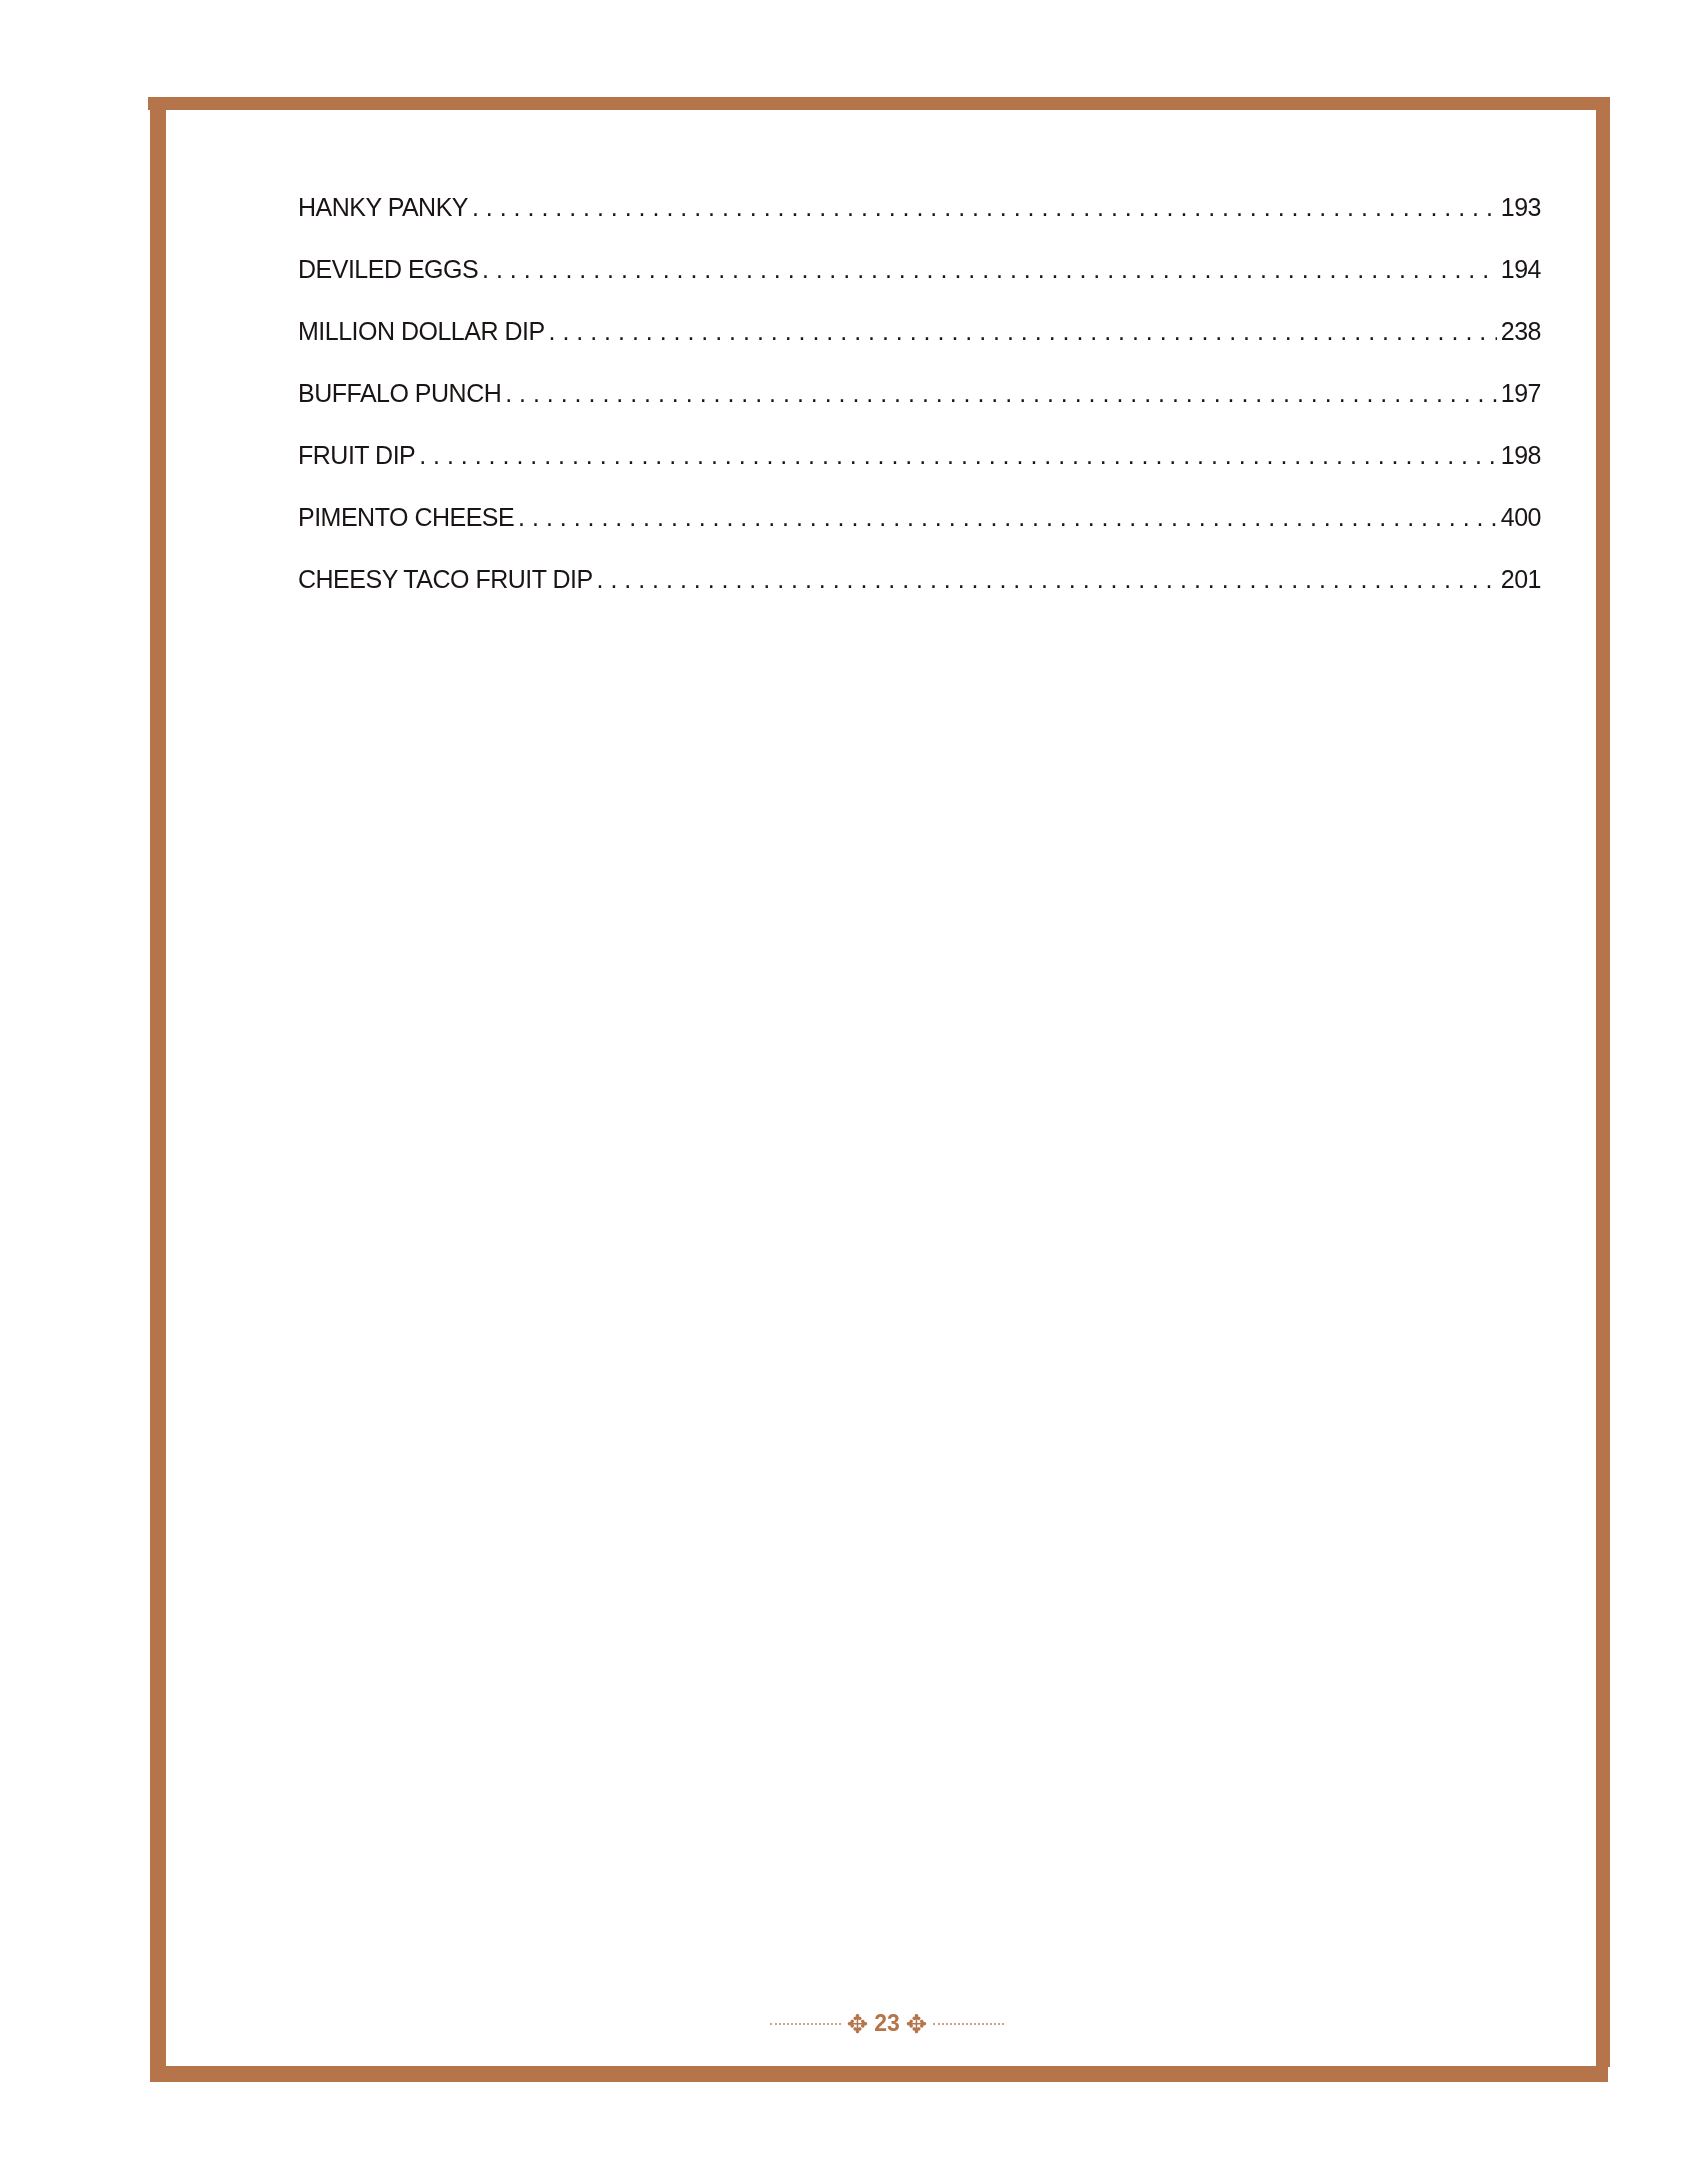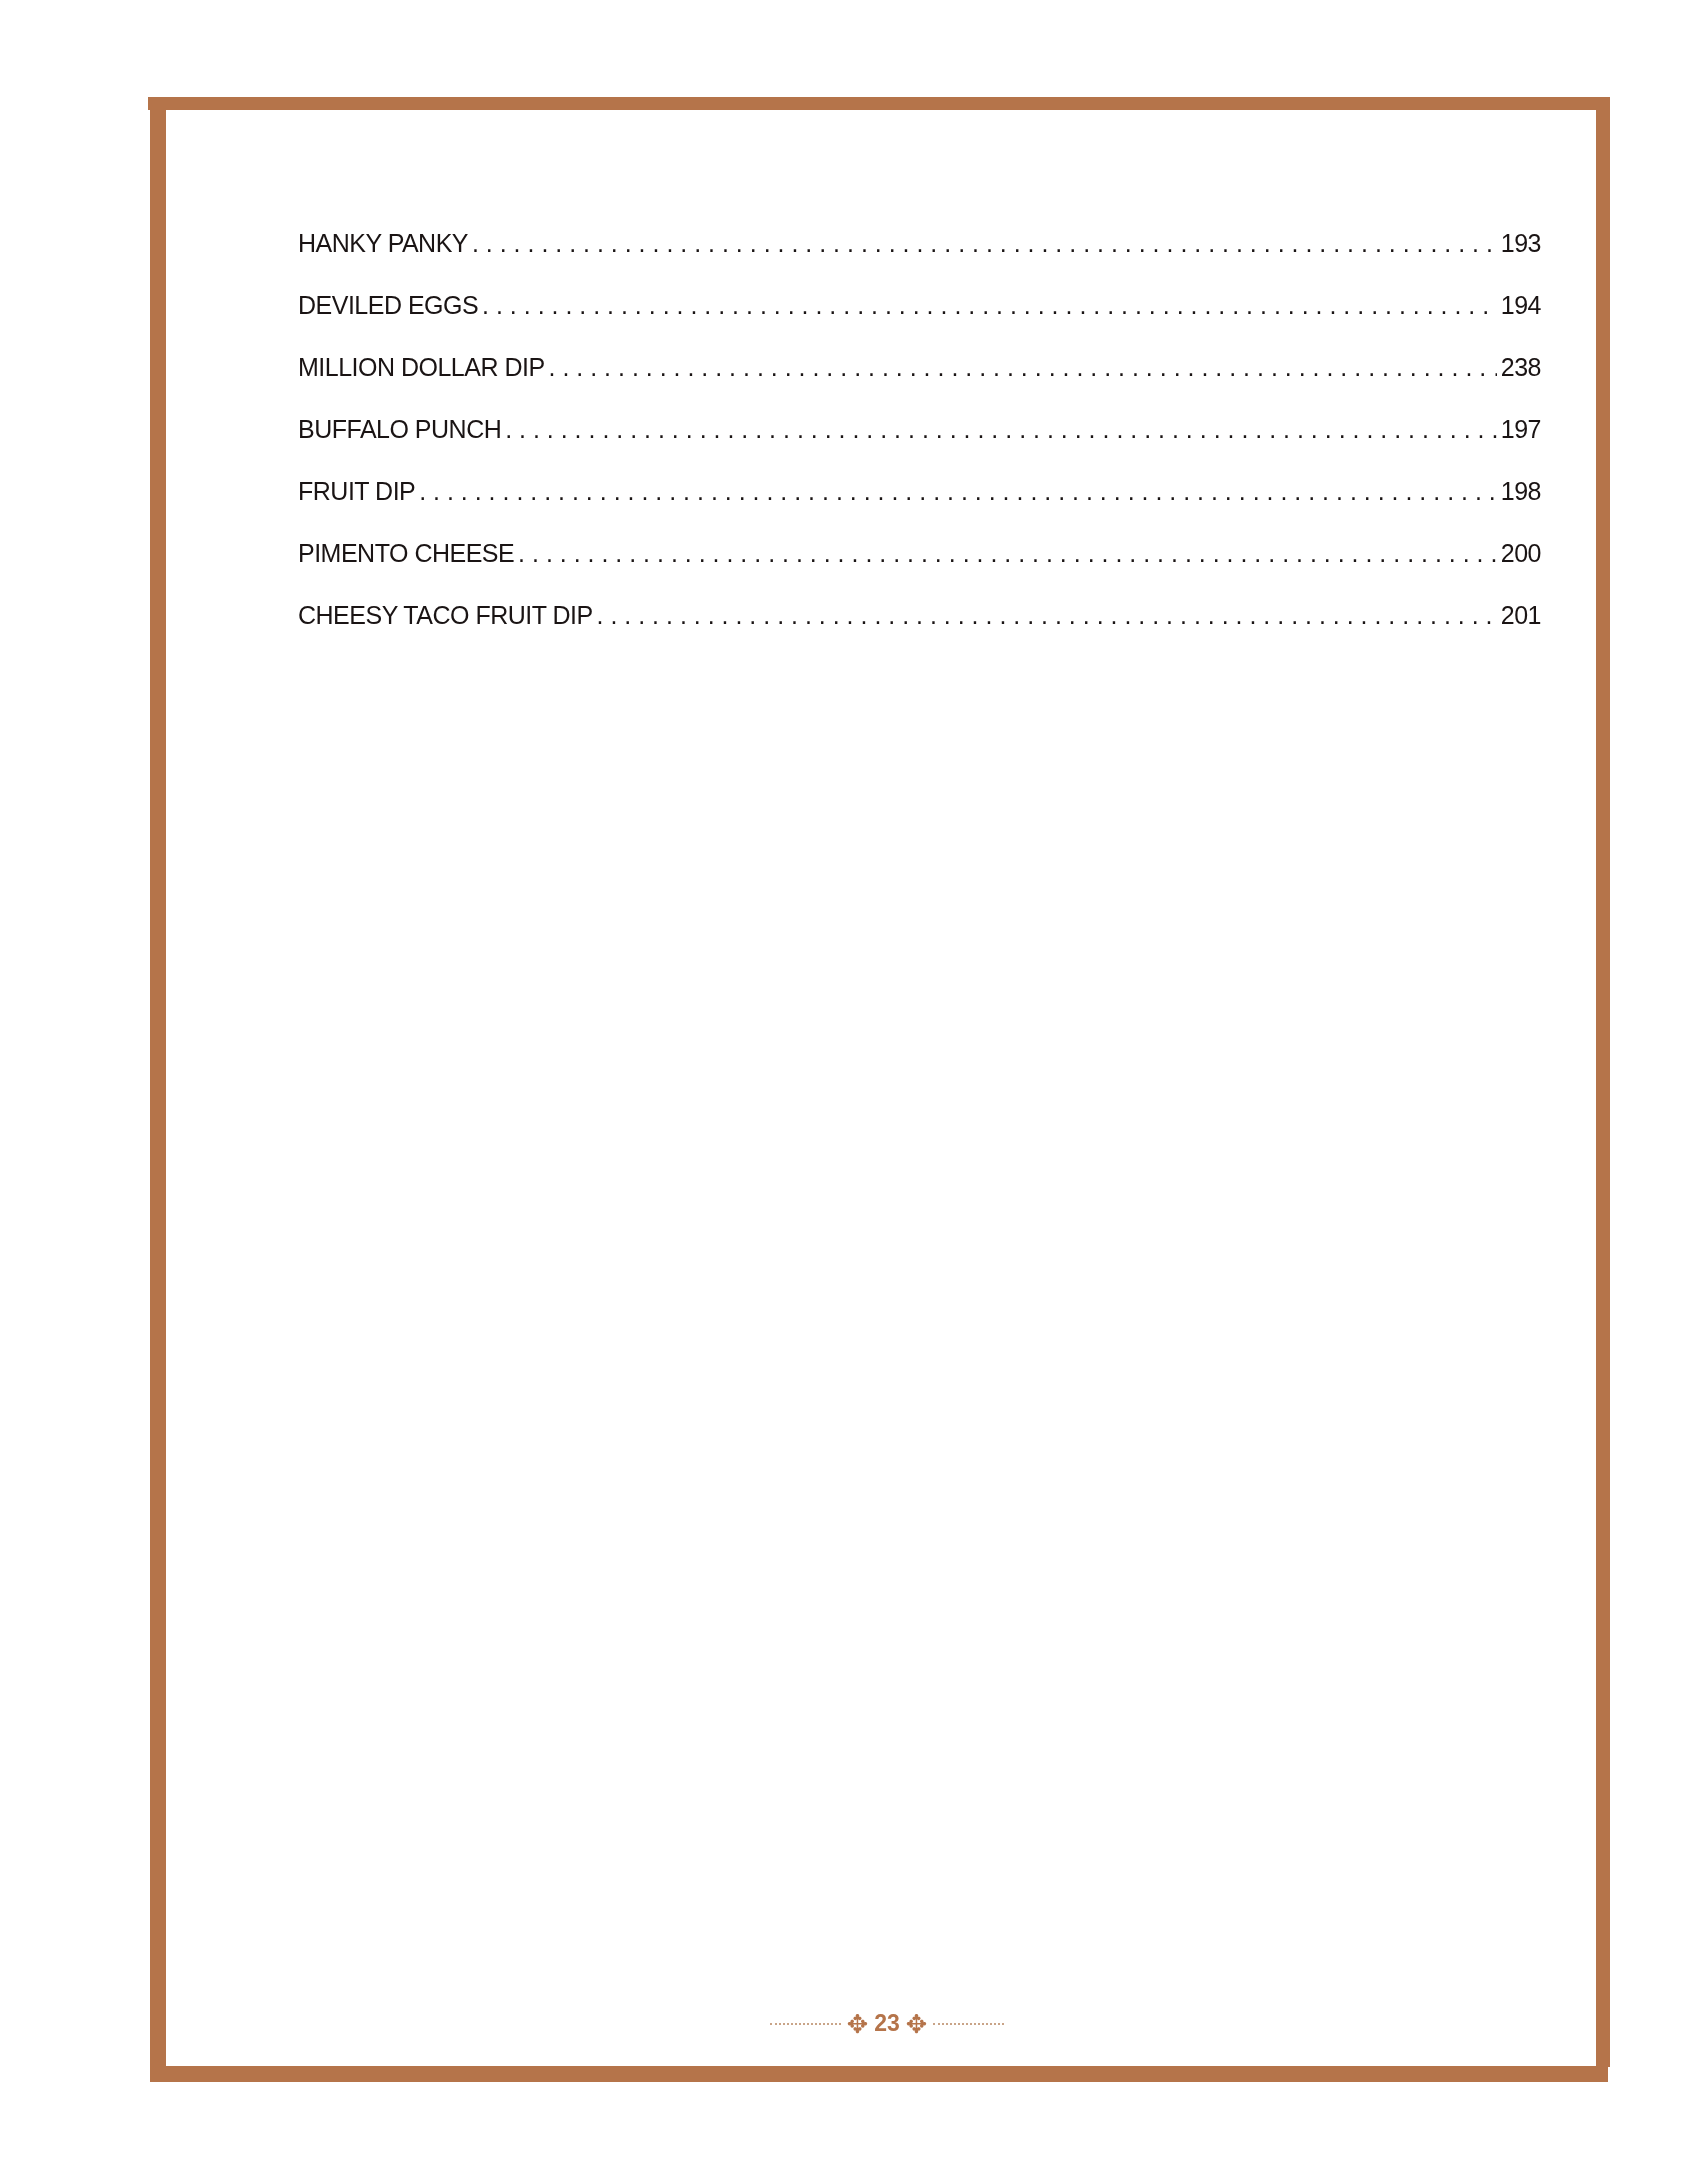--- a/index.html
+++ b/index.html
@@ -7,21 +7,21 @@
   .border { position:absolute; background:#b5744a; }
   .b-top { left:148px; top:97px; width:1462px; height:12.8px; }
   .b-bottom { left:150px; top:2066px; width:1458px; height:15.8px; }
   .b-left { left:150px; top:97px; width:15.8px; height:1985px; }
   .b-right { left:1596px; top:97px; width:13.8px; height:1970px; }
   .toc { position:absolute; left:298px; top:193px; width:1243px; }
   .toc-row { display:flex; align-items:baseline; height:62px; font-size:25px; color:#1a1414; letter-spacing:-0.5px; }
   .toc-title { white-space:nowrap; }
   .toc-leader { flex:1; overflow:hidden; white-space:nowrap; margin:0 3.9px; letter-spacing:5.9px; }
   .toc-leader::before { content:". . . . . . . . . . . . . . . . . . . . . . . . . . . . . . . . . . . . . . . . . . . . . . . . . . . . . . . . . . . . . . . . . . . . . . . . . . . . . . . . . . . . . . . . . . . . . . . . . . . . . . . . . . . . . . . . . . . . . . . . . . . . . ."; letter-spacing:0; }
-  .toc-page { white-space:nowrap; text-align:right;margin-top:36px; }
+  .toc-page { white-space:nowrap; text-align:right; }
   .footer { position:absolute; left:759px; top:2004px; width:256px; height:39px; display:flex; align-items:center; justify-content:center; }
   .footer .line { width:71px; border-top:2px dotted #c9a488; }
   .footer .orn { color:#b5744a; font-size:25.6px; margin:0 5.9px; }
   .footer .num { color:#b5744a; font-weight:bold; font-size:23px; }
 </style>
 </head>
 <body>
 
 <div class="border b-top"></div>
 <div class="border b-bottom"></div>
@@ -50,21 +50,21 @@
     <span class="toc-page">197</span>
   </div>
   <div class="toc-row">
     <span class="toc-title">FRUIT DIP</span>
     <span class="toc-leader"></span>
     <span class="toc-page">198</span>
   </div>
   <div class="toc-row">
     <span class="toc-title">PIMENTO CHEESE</span>
     <span class="toc-leader"></span>
-    <span class="toc-page">200</span>
+    <span class="toc-page">400</span>
   </div>
   <div class="toc-row">
     <span class="toc-title">CHEESY TACO FRUIT DIP</span>
     <span class="toc-leader"></span>
     <span class="toc-page">201</span>
   </div>
 </div>
 
 <div class="footer">
   <span class="line"></span>

